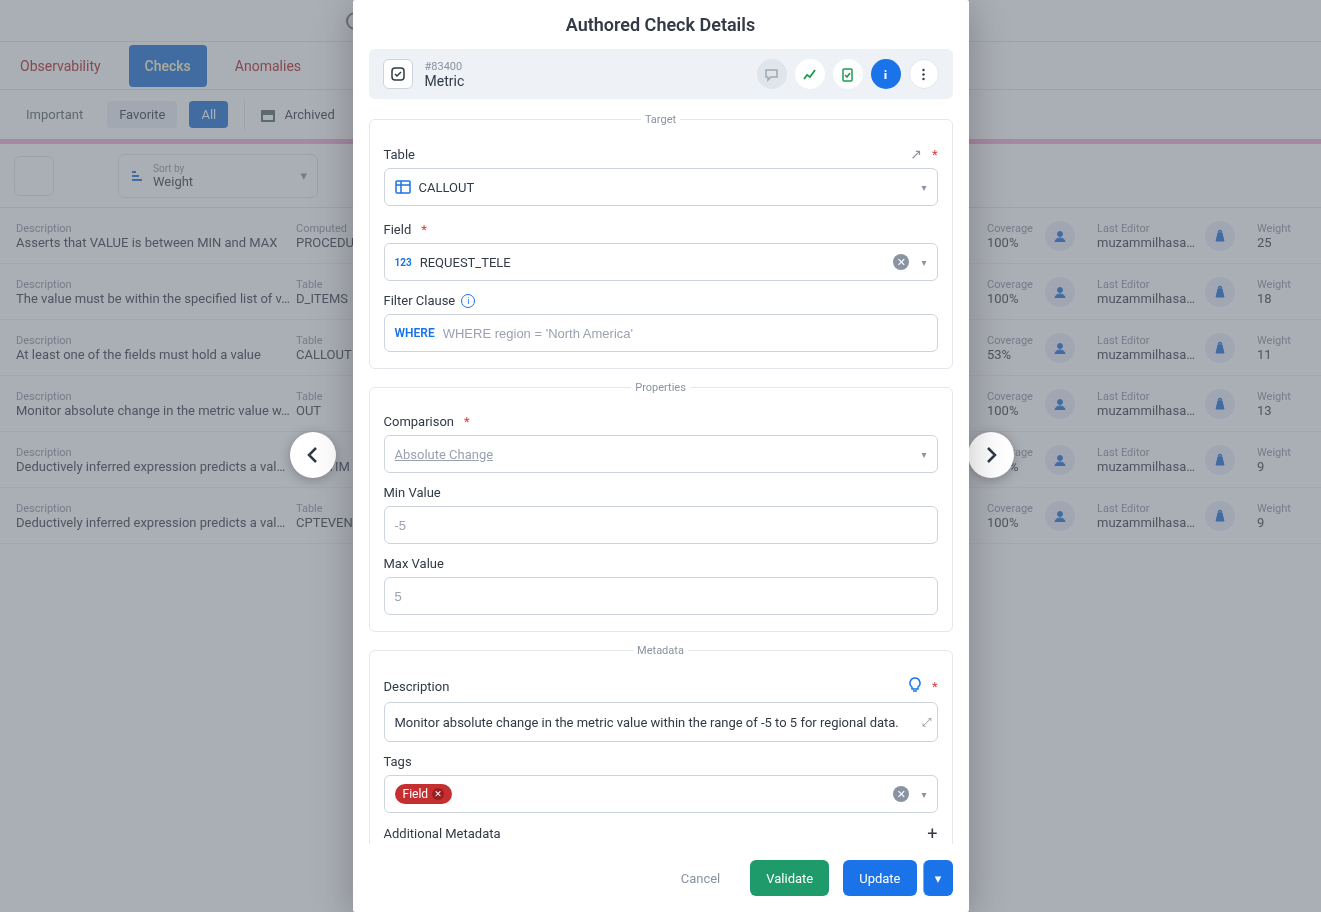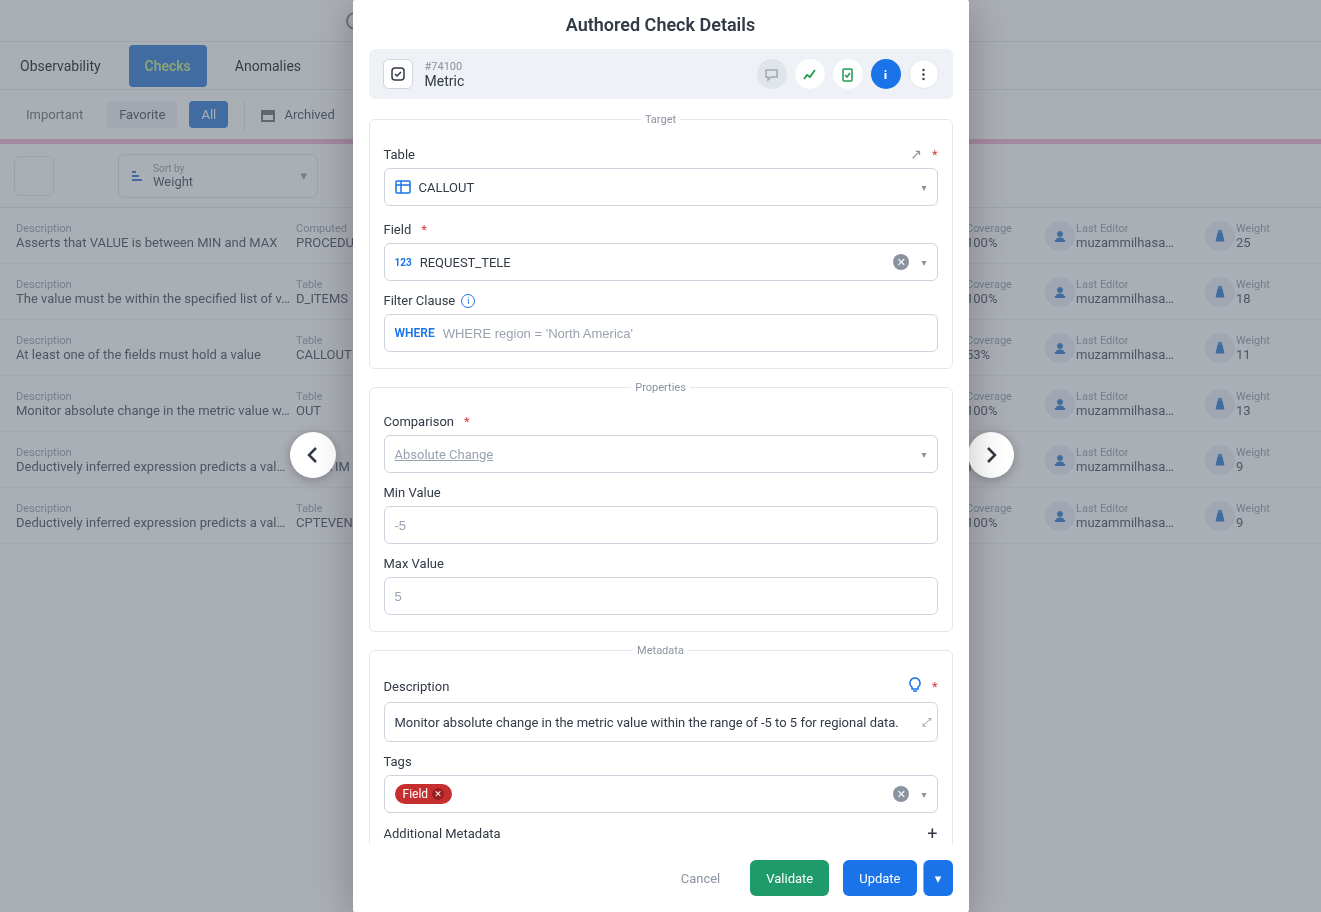--- a/index.html
+++ b/index.html
@@ -26,22 +26,22 @@
     border-bottom:1px solid #e3e7ed;
     display:flex; align-items:center; gap:12px;
     padding: 0 16px;
   }
   .bg-row1 .search-ic { width:18px; height:18px; border:2px solid #777; border-radius:50%; position:relative; margin-left:330px;}
   .bg-nav {
     height: 48px; background:#fff; padding: 6px 16px;
     display:flex; align-items:center; gap:24px;
     border-bottom:1px solid #e3e7ed;
   }
-  .bg-nav a { color:#000000; text-decoration:none; padding:10px 4px; font-size:14px;}
-  .bg-nav a.active { background:#0f6fde; color:#bef264; border-radius:4px; padding:13px 16px; font-weight:500;}
+  .bg-nav a { color:#b91c1c; text-decoration:none; padding:10px 4px; font-size:14px;}
+  .bg-nav a.active { background:#0f6fde; color:#fef9c3; border-radius:4px; padding:13px 16px; font-weight:500;}
   .bg-filterbar {
     height:54px; display:flex; align-items:center; gap:12px; padding:0 14px;
     border-bottom:5px solid #f9a8d4;
   }
   .pill { padding:6px 12px; border-radius:4px; font-size:13px;}
   .pill.muted { color:#566;}
   .pill.all { background:#0f6fde; color:#fff;}
   .pill.fav { background:#eef1f5;}
   .archive-ic { width:14px; height:12px; border:2px solid #566; border-top-width:5px; display:inline-block; margin-right:6px; vertical-align:middle;}
   .bg-sortrow {
@@ -63,21 +63,21 @@
 
   .bg-table { }
   .bg-trow {
     display:grid;
     grid-template-columns: 280px 300px 1fr 110px 160px 100px;
     height:56px; border-bottom:1px solid #eef1f5; padding:6px 16px;
     align-items:center;
   }
   .lab { font-size:11px; color:#8a93a2; }
   .val { font-size:13px; color:#323a46; white-space:nowrap; overflow:hidden; text-overflow:ellipsis;}
-  .cov, .editor, .weight { display:flex; align-items:center; gap:1px;}
+  .cov, .editor, .weight { display:flex; align-items:center; gap:22px;}
   .iconcirc {
     width:30px; height:30px; border-radius:50%; background:#e7f0fb;
     display:flex; align-items:center; justify-content:center; flex:0 0 30px;
   }
   .iconcirc svg { width:14px; height:14px; fill:#0f6fde; stroke:#0f6fde;}
 
   .bg-mask {
     position:absolute; inset:0; background:rgba(100,108,120,.55);
   }
 
@@ -535,21 +535,21 @@
     <div class="modal-title">Authored Check Details</div>
 
     <div class="hdr-card">
       <div class="hdr-ic">
         <svg width="16" height="16">
             <rect x="2" y="2" width="12" height="12" rx="3" fill="none" stroke="#323a46" stroke-width="1.5"></rect>
             <path d="M5 8l2 2 4-4" fill="none" stroke="#323a46" stroke-width="1.5"></path>
           </svg>
       </div>
       <div class="hdr-meta">
-        <div class="hdr-id">#74100</div>
+        <div class="hdr-id">#83400</div>
         <div class="hdr-name">Metric</div>
       </div>
       <div class="hdr-icons">
         <div class="circbtn dim">
             <svg>
               <path d="M2 3h11v7H7l-3 3v-3H2z" fill="none" stroke="#a0a8b4" stroke-width="1.5"></path>
             </svg>
           </div>
         <div class="circbtn">
             <svg>

